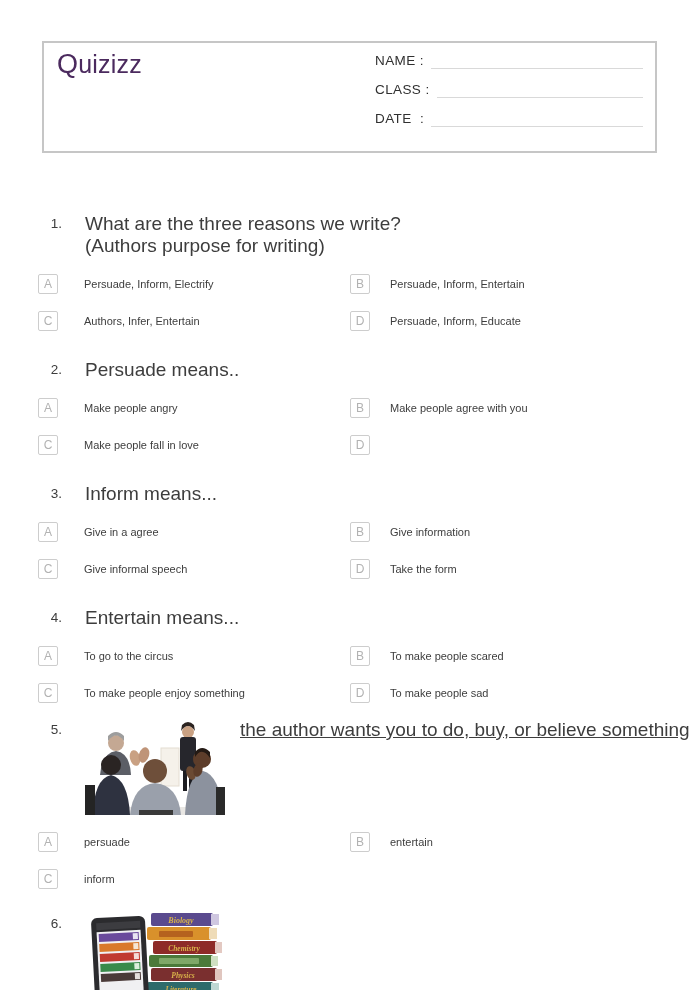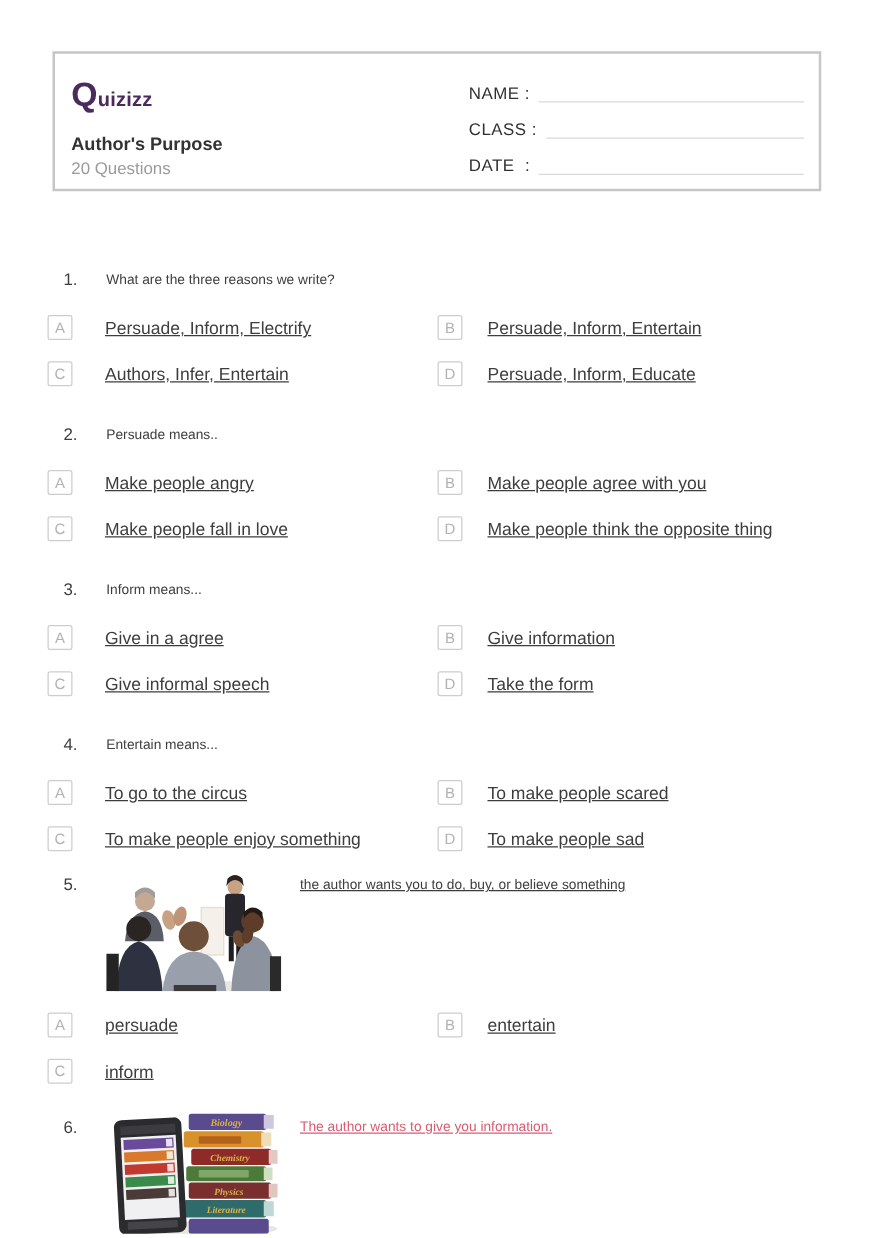--- a/index.html
+++ b/index.html
@@ -13,65 +13,61 @@
     --highlight-red:#d95b72;
   }
   *{margin:0;padding:0;box-sizing:border-box;}
   html,body{background:#ffffff;}
   body{font-family:"Liberation Sans", sans-serif;color:var(--text-dark);}
   .page{position:relative;width:700px;height:990px;background:#fff;overflow:hidden;}
 
   
   .header-box{position:absolute;left:42px;top:41px;width:615px;height:112px;
     border:2px solid var(--frame-gray);background:#fff;}
-  .logo{position:absolute;left:13px;top:18px;color:var(--brand-purple);
-    font-weight:700;font-size:16px;letter-spacing:0.2px;}
+  .logo{position:absolute;left:13px;top:6px;color:var(--brand-purple);
+    font-weight:400;font-size:25px;letter-spacing:0.2px;}
   .logo::first-letter{font-size:27px;}
   .title-block{position:absolute;left:13px;bottom:9px;}
   .header-title{font-size:14.5px;font-weight:700;color:#333;}
   .header-subtitle{font-size:13.5px;color:var(--text-gray);margin-top:3px;}
   .fields{position:absolute;left:331px;top:10px;right:12px;}
-  .field-row{display:flex;align-items:flex-end;height:29px;}
+  .field-row{display:flex;height:29px;}
   .field-label{font-size:13.5px;color:#303030;letter-spacing:0.4px;white-space:pre;}
   .field-line{flex:1;margin-left:7px;border-bottom:1px solid var(--line-gray);height:16px;}
 
   
   .questions{position:absolute;left:0;top:153px;width:700px;}
   .question{margin-top:28px;}
   .question.first{margin-top:60px;}
   .question.q5{margin-top:16px;}
   .question.q6{margin-top:24px;}
   .q-row{display:flex;align-items:flex-start;}
   .q-num{width:62px;text-align:right;font-size:13.5px;line-height:22px;flex:none;}
-  .q-text{margin-left:23px;font-size:11px;line-height:22px;}
+  .q-text{margin-left:23px;font-size:19px;line-height:22px;}
   .q-text.highlight{color:var(--highlight-red);}
   .q-image{flex:none;width:140px;height:100px;margin-left:23px;margin-top:-4px;}
   .q-image + .q-text{margin-left:15px;text-decoration:underline;}
   .q-image svg{display:block;width:140px;height:100px;}
 
   .options{display:grid;grid-template-columns:312px 1fr;row-gap:17px;
     margin:17px 0 0 38px;}
   .option{display:flex;align-items:center;height:20px;}
   .letter-box{flex:none;width:20px;height:20px;border:1px solid var(--box-border);
     border-radius:2px;color:var(--letter-gray);font-size:12px;line-height:18px;
     text-align:center;background:#fff;}
-  .option-text{margin-left:26px;font-size:14px;color:var(--text-dark);white-space:nowrap;text-decoration:underline;}
+  .option-text{margin-left:26px;font-size:11px;color:var(--text-dark);white-space:nowrap;}
   .options.col2-tight .option:nth-child(even) .option-text{margin-left:20px;}
 </style>
 </head>
 <body>
 
 <div class="page">
 
   <div class="header-box">
     <div class="logo">Quizizz</div>
-    <div class="title-block">
-      <div class="header-title">Author's Purpose</div>
-      <div class="header-subtitle">20 Questions</div>
-    </div>
     <div class="fields">
       <div class="field-row">
         <span class="field-label">NAME :</span>
         <span class="field-line"></span>
       </div>
       <div class="field-row">
         <span class="field-label">CLASS :</span>
         <span class="field-line"></span>
       </div>
       <div class="field-row">
@@ -81,20 +77,21 @@
     </div>
   </div>
 
   <div class="questions">
   <div class="question first">
     <div class="q-row">
       <div class="q-num">1.</div>
 
       <div class="q-text">
             <div>What are the three reasons we write?</div>
+            <div>(Authors purpose for writing)</div>
           </div>
     </div>
     <div class="options col2-tight">
   <div class="option">
     <span class="letter-box">A</span>
     <span class="option-text">Persuade, Inform, Electrify</span>
   </div>
 
   <div class="option">
     <span class="letter-box">B</span>
@@ -132,21 +129,20 @@
     <span class="option-text">Make people agree with you</span>
   </div>
 
   <div class="option">
     <span class="letter-box">C</span>
     <span class="option-text">Make people fall in love</span>
   </div>
 
   <div class="option">
     <span class="letter-box">D</span>
-    <span class="option-text">Make people think the opposite thing</span>
   </div>
 </div>
   </div>
 
   <div class="question">
     <div class="q-row">
       <div class="q-num">3.</div>
 
       <div class="q-text">
             <div>Inform means...</div>
@@ -312,20 +308,17 @@
         <rect x="49" y="45" width="5" height="6" fill="#f4dcd8"></rect>
         <rect x="15" y="54" width="40" height="8" fill="#3a8a4a"></rect>
         <rect x="49" y="55" width="5" height="6" fill="#dcefde"></rect>
         <rect x="15" y="64" width="40" height="8" fill="#4a3a38"></rect>
         <rect x="49" y="65" width="5" height="6" fill="#e6dedc"></rect>
       </g>
       <rect x="15" y="90" width="40" height="6" rx="1" fill="#454549"></rect>
     </g>
   </svg>
 </div>
-      <div class="q-text highlight">
-            <div>The author wants to give you information.</div>
-          </div>
     </div>
 
   </div>
 </div>
 </div>
 
 </body></html>

